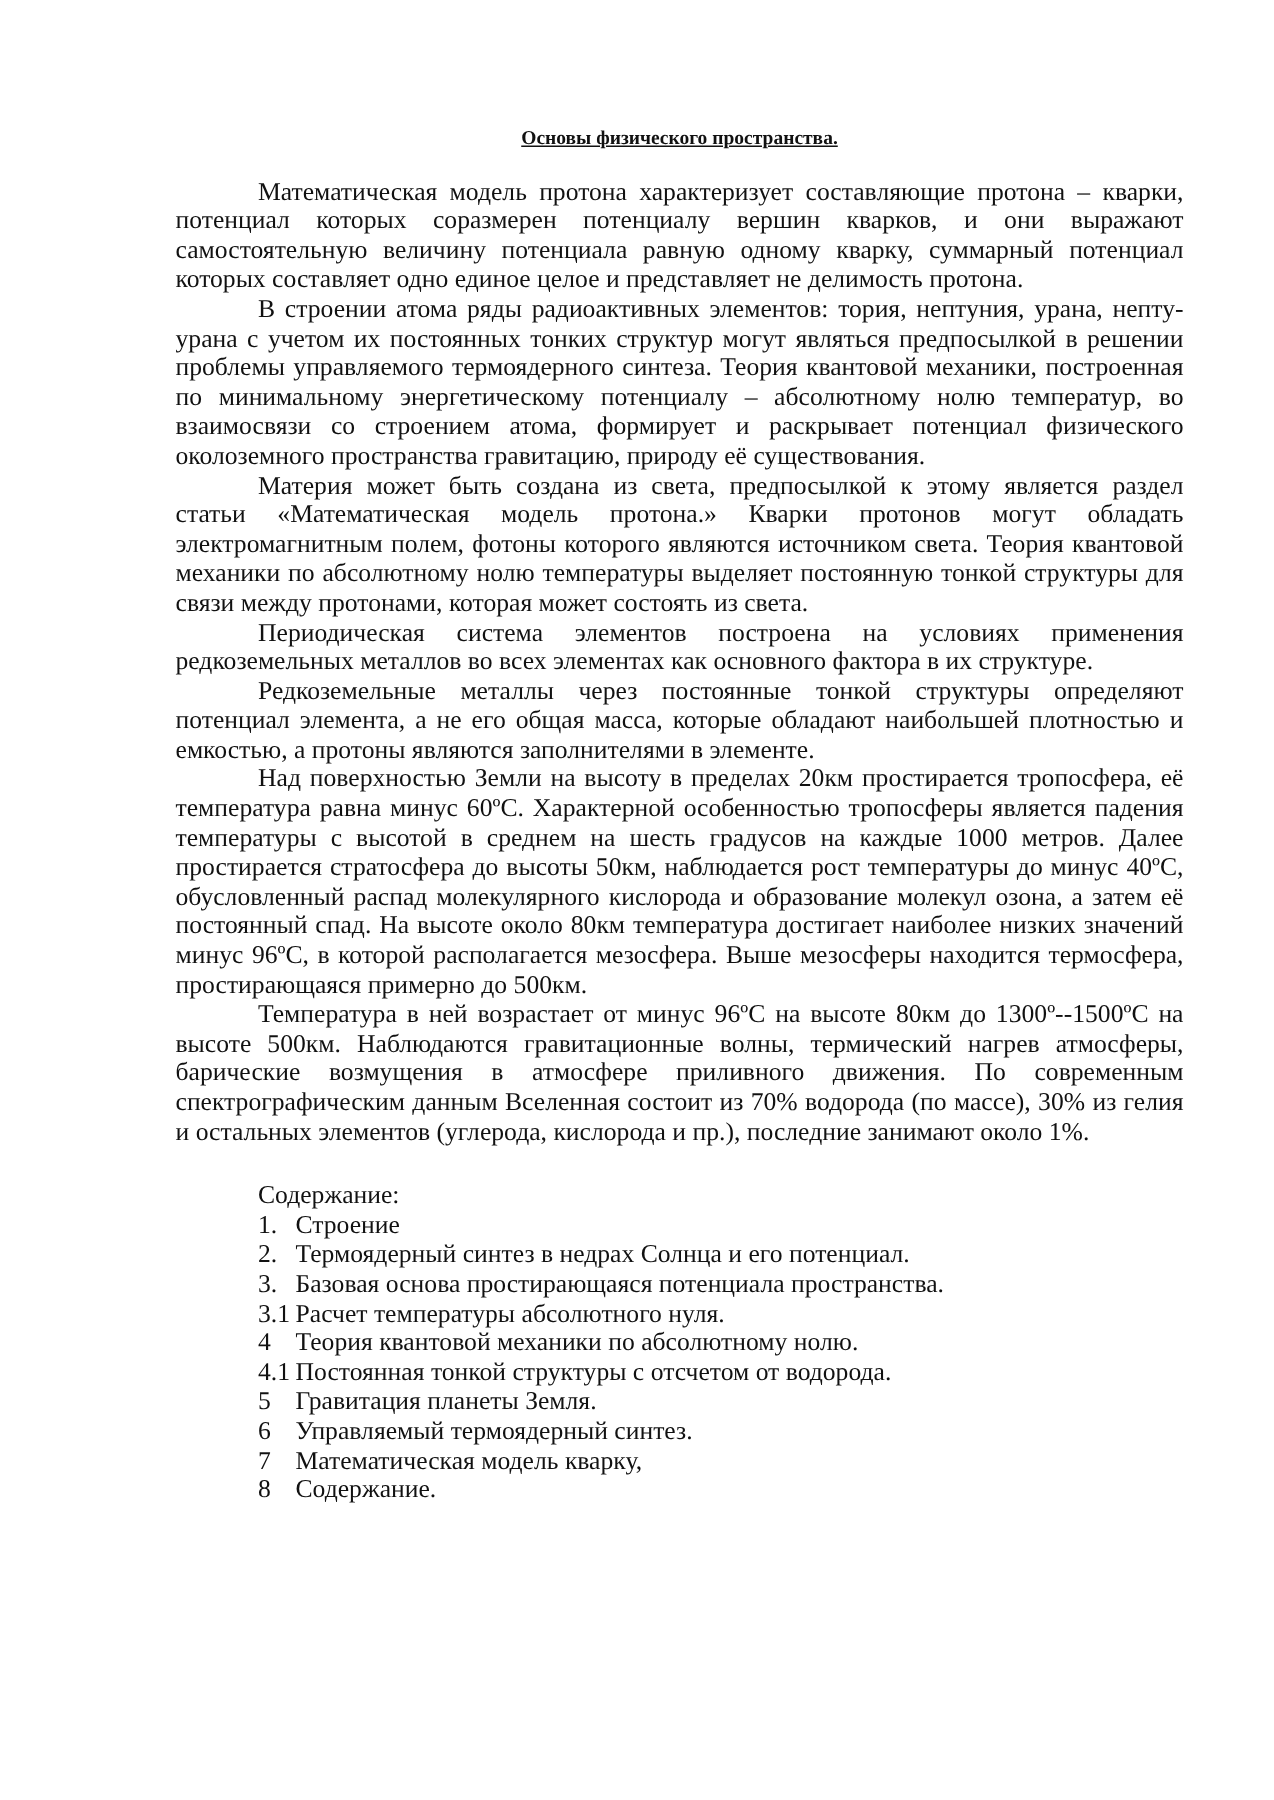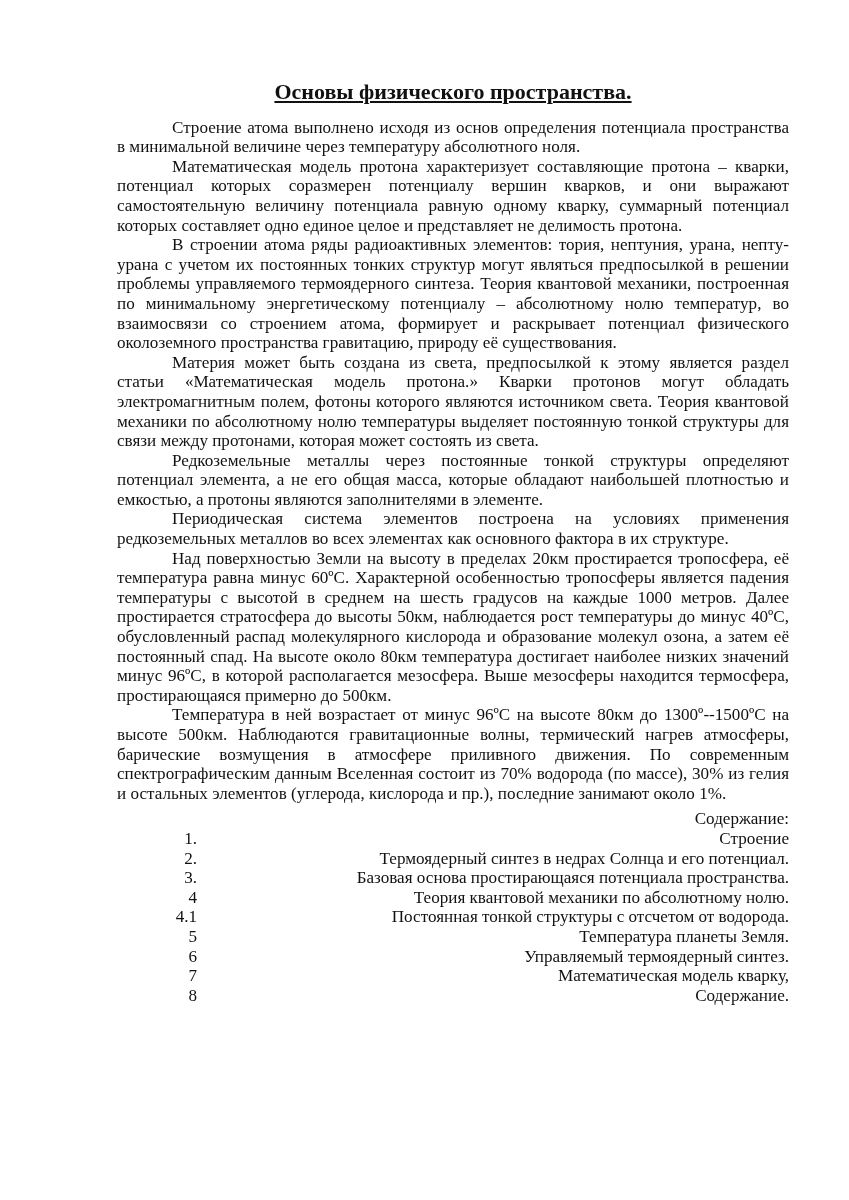--- a/index.html
+++ b/index.html
@@ -12,80 +12,82 @@
     font-family: "Liberation Serif", serif;
     font-size: 17.1px;
     line-height: 19.6px;
     color: #111111;
   }
   .title {
     text-align: center;
     font-weight: bold;
     text-decoration: underline;
     margin: 0 0 16px 0;
-    font-size: 22px;
+    font-size: 13px;
     line-height: 19.6px;
   }
   .para {
     margin: 0;
     text-indent: 55px;
     text-align: justify;
   }
   .toc {
-    margin-top: 6px;
+    margin-top: 23px;
     padding-left: 55px;
-    text-align: right;
   }
   .toc-heading { margin: 0; }
   .toc-item { display: flex; margin: 0; }
   .toc-num { width: 25px; flex: 0 0 25px; }
   .toc-label { flex: 1; }
 </style>
 </head>
 <body>
 
 <div class="page">
   <p class="title">Основы физического пространства.</p>
 
   <div>
-    <p class="para">Строение атома выполнено исходя из основ определения потенциала пространства в минимальной величине через температуру абсолютного ноля.</p>
     <p class="para">Математическая модель протона характеризует составляющие протона – кварки, потенциал которых соразмерен потенциалу вершин кварков, и они выражают самостоятельную величину потенциала равную одному кварку, суммарный потенциал которых составляет одно единое целое и представляет не делимость протона.</p>
     <p class="para">В строении атома ряды радиоактивных элементов: тория, нептуния, урана, непту-урана с учетом их постоянных тонких структур могут являться предпосылкой в решении проблемы управляемого термоядерного синтеза. Теория квантовой механики, построенная по минимальному энергетическому потенциалу – абсолютному нолю температур, во взаимосвязи со строением атома, формирует и раскрывает потенциал физического околоземного пространства гравитацию, природу её существования.</p>
     <p class="para">Материя может быть создана из света, предпосылкой к этому является раздел статьи «Математическая модель протона.» Кварки протонов могут обладать электромагнитным полем, фотоны которого являются источником света. Теория квантовой механики по абсолютному нолю температуры выделяет постоянную тонкой структуры для связи между протонами, которая может состоять из света.</p>
+    <p class="para">Периодическая система элементов построена на условиях применения редкоземельных металлов во всех элементах как основного фактора в их структуре.</p>
     <p class="para">Редкоземельные металлы через постоянные тонкой структуры определяют потенциал элемента, а не его общая масса, которые обладают наибольшей плотностью и емкостью, а протоны являются заполнителями в элементе.</p>
-    <p class="para">Периодическая система элементов построена на условиях применения редкоземельных металлов во всех элементах как основного фактора в их структуре.</p>
     <p class="para">Над поверхностью Земли на высоту в пределах 20км простирается тропосфера, её температура равна минус 60ºС. Характерной особенностью тропосферы является падения температуры с высотой в среднем на шесть градусов на каждые 1000 метров. Далее простирается стратосфера до высоты 50км, наблюдается рост температуры до минус 40ºС, обусловленный распад молекулярного кислорода и образование молекул озона, а затем её постоянный спад. На высоте около 80км температура достигает наиболее низких значений минус 96ºС, в которой располагается мезосфера. Выше мезосферы находится термосфера, простирающаяся примерно до 500км.</p>
     <p class="para">Температура в ней возрастает от минус 96ºС на высоте 80км до 1300º--1500ºС на высоте 500км. Наблюдаются гравитационные волны, термический нагрев атмосферы, барические возмущения в атмосфере приливного движения. По современным спектрографическим данным Вселенная состоит из 70% водорода (по массе), 30% из гелия и остальных элементов (углерода, кислорода и пр.), последние занимают около 1%.</p>
   </div>
 
   <div class="toc">
     <p class="toc-heading">Содержание:</p>
     <div class="toc-item">
       <span class="toc-num">1.</span>
       <span class="toc-label">Строение</span>
     </div>
     <div class="toc-item">
       <span class="toc-num">2.</span>
       <span class="toc-label">Термоядерный синтез в недрах Солнца и его потенциал.</span>
     </div>
     <div class="toc-item">
       <span class="toc-num">3.</span>
       <span class="toc-label">Базовая основа простирающаяся потенциала пространства.</span>
     </div>
     <div class="toc-item">
+      <span class="toc-num">3.1</span>
+      <span class="toc-label">Расчет температуры абсолютного нуля.</span>
+    </div>
+    <div class="toc-item">
       <span class="toc-num">4</span>
       <span class="toc-label">Теория квантовой механики по абсолютному нолю.</span>
     </div>
     <div class="toc-item">
       <span class="toc-num">4.1</span>
       <span class="toc-label">Постоянная тонкой структуры с отсчетом от водорода.</span>
     </div>
     <div class="toc-item">
       <span class="toc-num">5</span>
-      <span class="toc-label">Температура планеты Земля.</span>
+      <span class="toc-label">Гравитация планеты Земля.</span>
     </div>
     <div class="toc-item">
       <span class="toc-num">6</span>
       <span class="toc-label">Управляемый термоядерный синтез.</span>
     </div>
     <div class="toc-item">
       <span class="toc-num">7</span>
       <span class="toc-label">Математическая модель кварку,</span>
     </div>
     <div class="toc-item">

